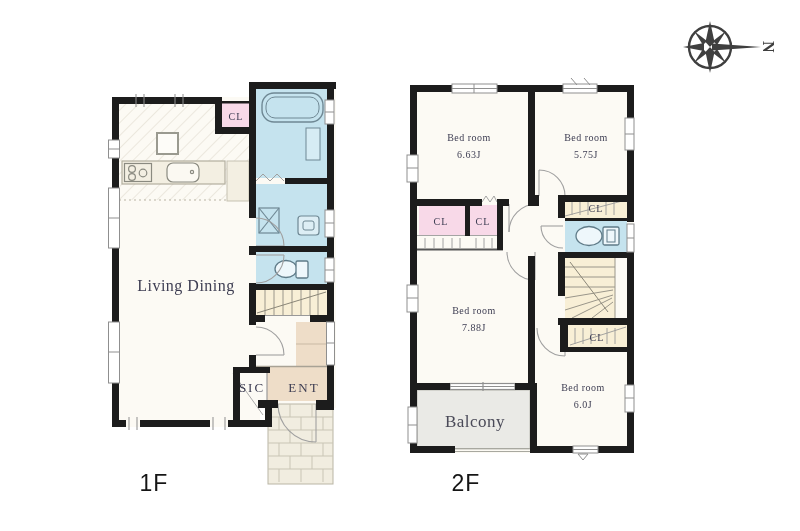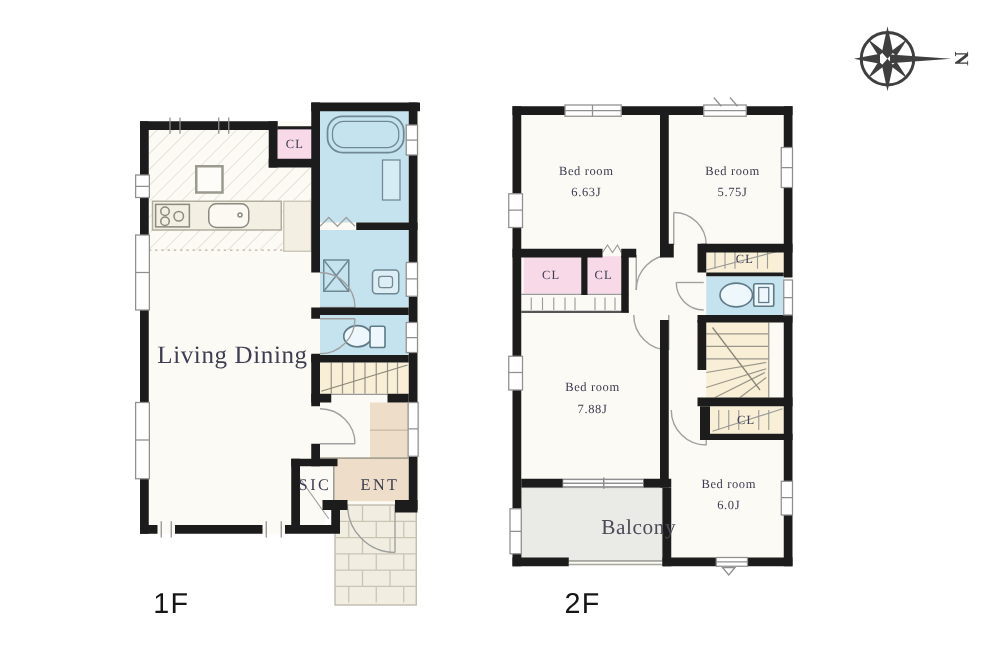--- a/index.html
+++ b/index.html
@@ -2,24 +2,24 @@
 <html><head>
 <meta charset="utf-8">
 <style>
   html,body{margin:0;padding:0;background:#ffffff;}
   #canvas{position:relative;width:800px;height:531px;background:#ffffff;overflow:hidden;
           font-family:"Liberation Serif","DejaVu Serif",serif;}
   svg{position:absolute;}
   .lbl{position:absolute;transform:translate(-50%,-50%);color:#3d3d52;white-space:nowrap;
        text-align:center;letter-spacing:0.5px;}
   .room{font-size:10px;line-height:17px;}
-  .ldk{font-size:20px;line-height:21px;}
+  .ldk{font-size:16px;line-height:21px;}
   .cl{font-size:10px;letter-spacing:1px;}
   .hallway{font-size:13px;letter-spacing:2px;}
-  .balcony{font-size:17px;color:#4a4a58;margin-left:36px;}
+  .balcony{font-size:17px;color:#4a4a58;}
   .floorlbl{font-family:"Liberation Sans","DejaVu Sans",sans-serif;font-size:23px;
             color:#151515;letter-spacing:1px;}
   .north{font-size:16px;font-weight:bold;color:#3f3f3f;
          transform:translate(-50%,-50%) rotate(90deg);}
 </style>
 </head>
 <body>
 
 <div id="canvas">
 
@@ -345,21 +345,21 @@
       <polygon points="694,31 707,41 703,45"></polygon>
     </g>
   </svg>
 
   <div class="lbl ldk" style="left:186px;top:285px">
     <div>Living Dining</div>
   </div>
   <div class="lbl cl" style="left:236px;top:116px">CL</div>
   <div class="lbl hallway" style="left:252px;top:388px">SIC</div>
   <div class="lbl hallway" style="left:304px;top:388px">ENT</div>
-  <div class="lbl floorlbl" style="left:137px;top:483px">1F</div>
+  <div class="lbl floorlbl" style="left:154px;top:483px">1F</div>
 
   <div class="lbl room" style="left:469px;top:146px">
     <div>Bed room</div>
     <div>6.63J</div>
   </div>
   <div class="lbl room" style="left:586px;top:146px">
     <div>Bed room</div>
     <div>5.75J</div>
   </div>
   <div class="lbl room" style="left:474px;top:319px">

